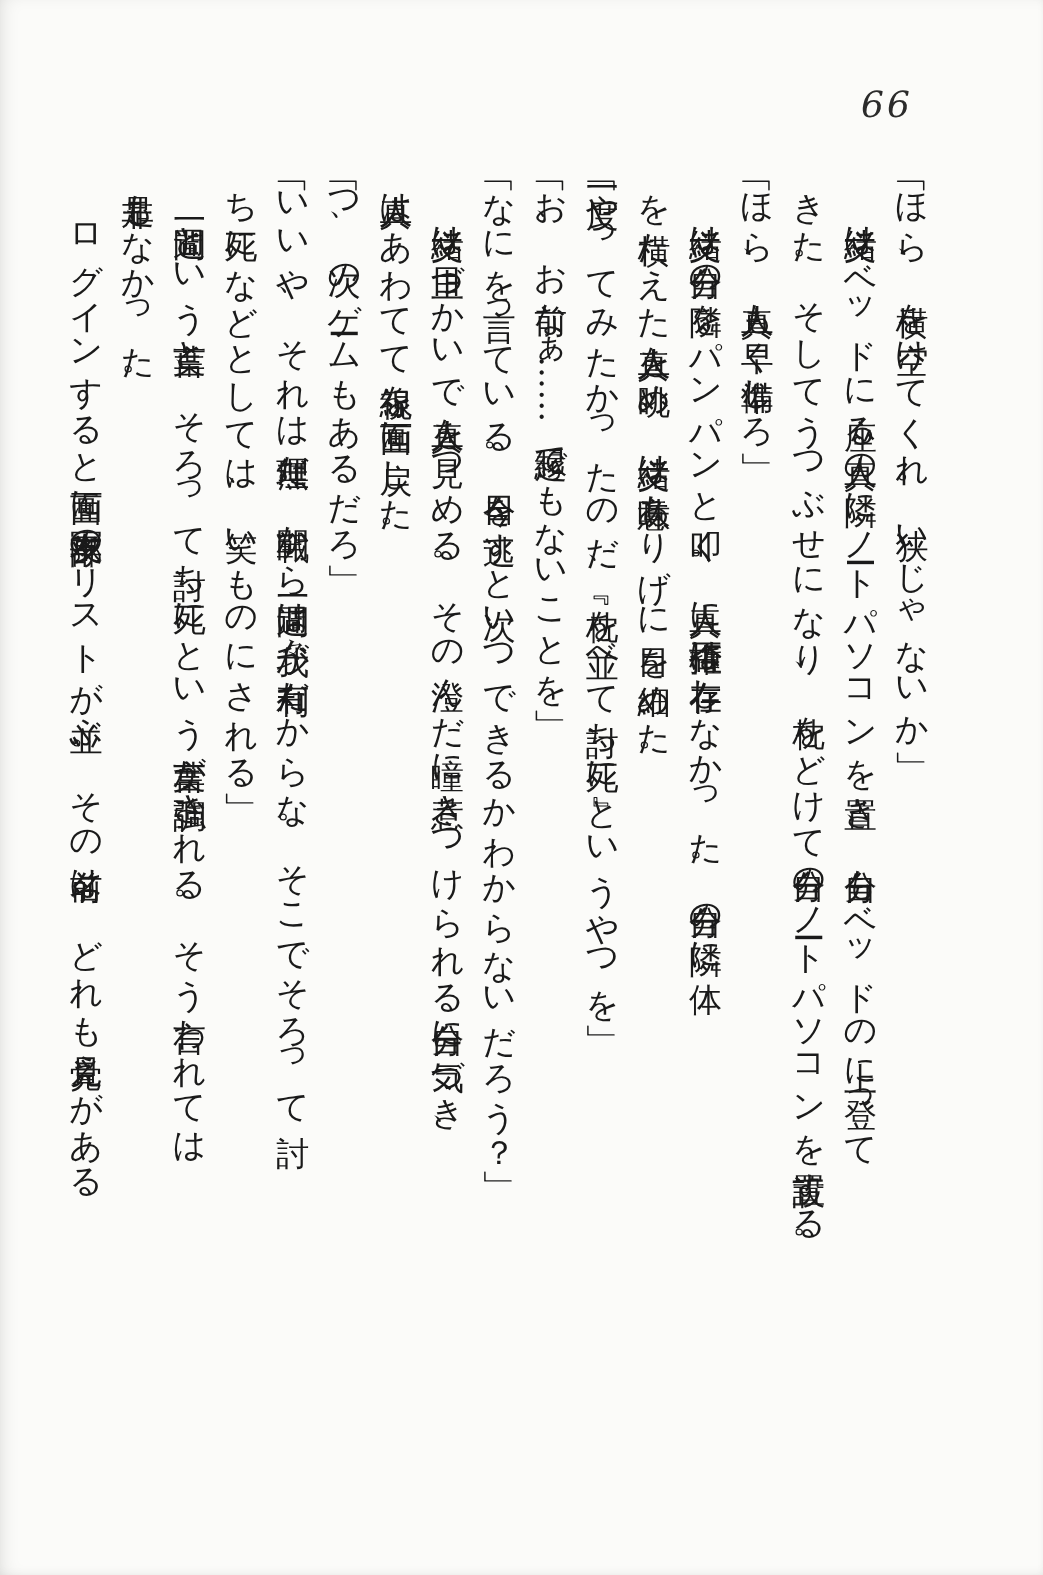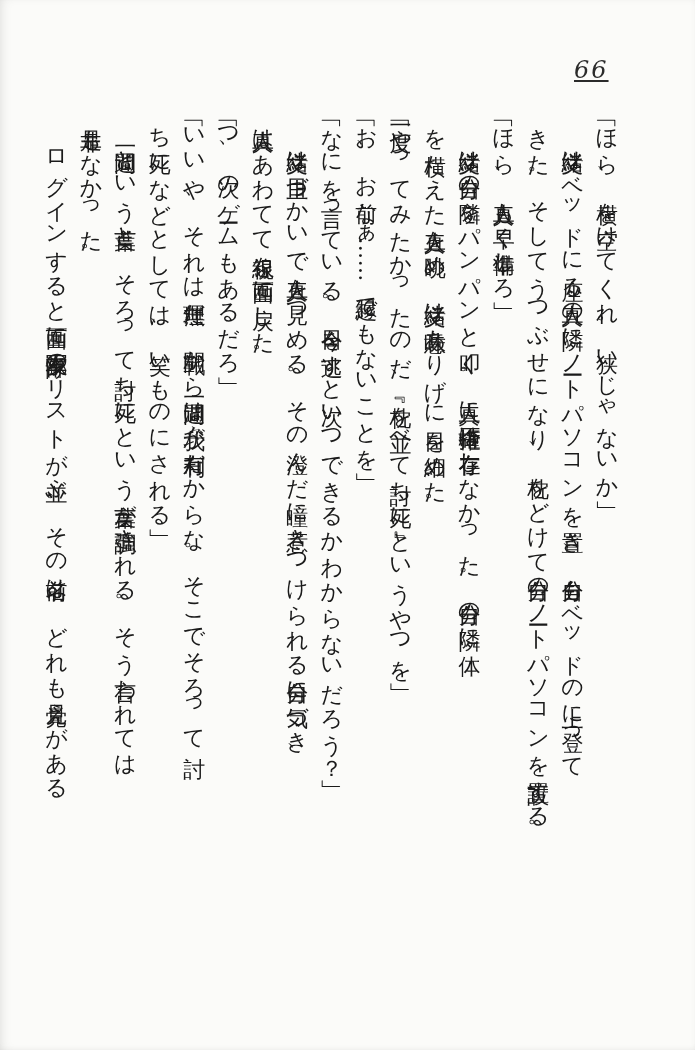--- a/index.html
+++ b/index.html
@@ -23,21 +23,20 @@
                 inset 0 -4px 10px -8px rgba(0,0,0,0.10);
   }
   .page-number {
     position: absolute;
     top: 56px;
     left: 574px;
     font-size: 24px;
     font-style: italic;
     color: #2b2b2b;
     letter-spacing: 2px;
-    text-decoration: underline;
   }
   .body-text {
     position: absolute;
     top: 113px;
     right: 71px;
     height: 872px;
     writing-mode: vertical-rl;
     text-orientation: mixed;
     font-size: 22px;
     line-height: 34.4px;

